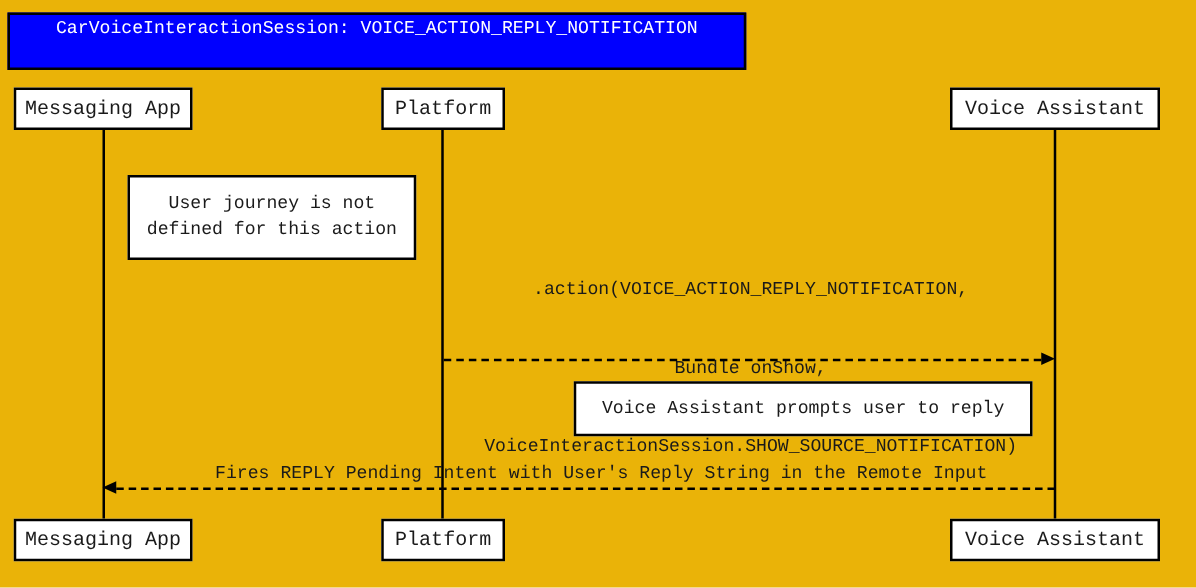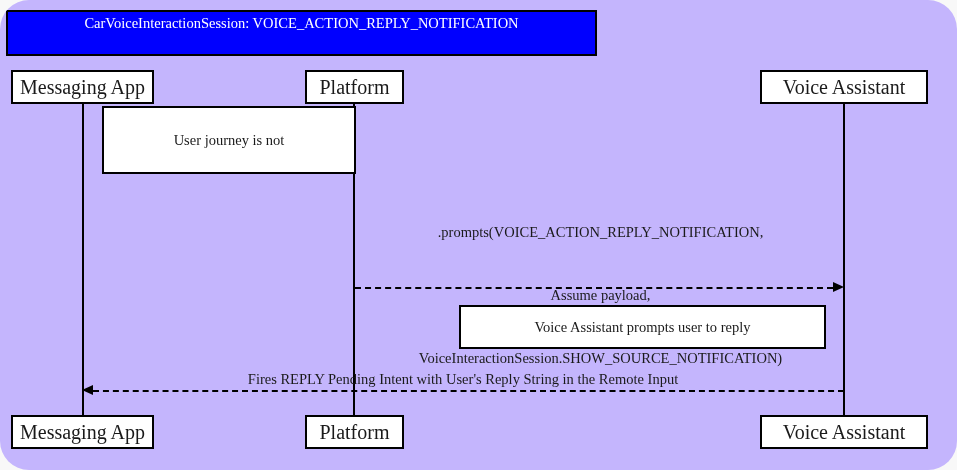--- a/index.html
+++ b/index.html
@@ -4,24 +4,23 @@
 <style>
   html, body {
     margin: 0;
     padding: 0;
     background: #f8f8f8;
   }
   #canvas {
     position: relative;
     width: 957px;
     height: 470px;
-    background: #c4b5fd;
-    font-family: Liberation Serif, serif;
+    background: #eab308;
+    font-family: Liberation Mono, monospace;
     overflow: hidden;
-    border-radius: 29px;
   }
 
   
   .title-box {
     position: absolute;
     left: 6px;
     top: 10px;
     width: 591px;
     height: 46px;
     background: #0000ff;
@@ -39,21 +38,21 @@
 
   
   .participant {
     position: absolute;
     background: #ffffff;
     border: 2px solid #000000;
     box-sizing: border-box;
     height: 34px;
     line-height: 30px;
     text-align: center;
-    font-size: 20px;
+    font-size: 16px;
     color: #1a1a1a;
     white-space: pre;
   }
 
   
   .lifeline {
     position: absolute;
     width: 2px;
     background: #000000;
   }
@@ -110,37 +109,38 @@
   </div>
 
   <div class="lifeline" style="left:82px; top:104px; height:311px;"></div>
   <div class="lifeline" style="left:353px; top:104px; height:311px;"></div>
   <div class="lifeline" style="left:843px; top:104px; height:311px;"></div>
 
   <div class="participant" style="left:11px; top:70px; width:143px;">Messaging App</div>
   <div class="participant" style="left:305px; top:70px; width:99px;">Platform</div>
   <div class="participant" style="left:760px; top:70px; width:168px;">Voice Assistant</div>
 
-  <div class="note" style="left:102px; top:106px; width:254px; height:68px;">
+  <div class="note" style="left:102px; top:140px; width:231px; height:68px;">
     <div>User journey is not</div>
+    <div>defined for this action</div>
   </div>
 
   <div class="msg-label" style="left:357px; top:180px; width:487px;">
-    <div>.prompts(VOICE_ACTION_REPLY_NOTIFICATION,</div>
-    <div>Assume payload,</div>
+    <div>.action(VOICE_ACTION_REPLY_NOTIFICATION,</div>
+    <div>Bundle onShow,</div>
     <div>VoiceInteractionSession.SHOW_SOURCE_NOTIFICATION)</div>
   </div>
   <div class="arrow-line" style="left:355px; top:287px; width:478px;"></div>
   <div class="arrow-head right" style="left:833px; top:282px;"></div>
 
   <div class="note" style="left:459px; top:305px; width:367px; height:44px;text-align:center;">
     <div>Voice Assistant prompts user to reply</div>
   </div>
 
-  <div class="msg-label" style="left:84px; top:369px; width:758px;">Fires REPLY Pending Intent with User's Reply String in the Remote Input</div>
+  <div class="msg-label" style="left:102px; top:369px; width:758px;">Fires REPLY Pending Intent with User's Reply String in the Remote Input</div>
   <div class="arrow-line" style="left:93px; top:390px; width:751px;"></div>
   <div class="arrow-head left" style="left:82px; top:385px;"></div>
 
   <div class="participant" style="left:11px; top:415px; width:143px;">Messaging App</div>
   <div class="participant" style="left:305px; top:415px; width:99px;">Platform</div>
   <div class="participant" style="left:760px; top:415px; width:168px;">Voice Assistant</div>
 
 </div>
 
 </body></html>

